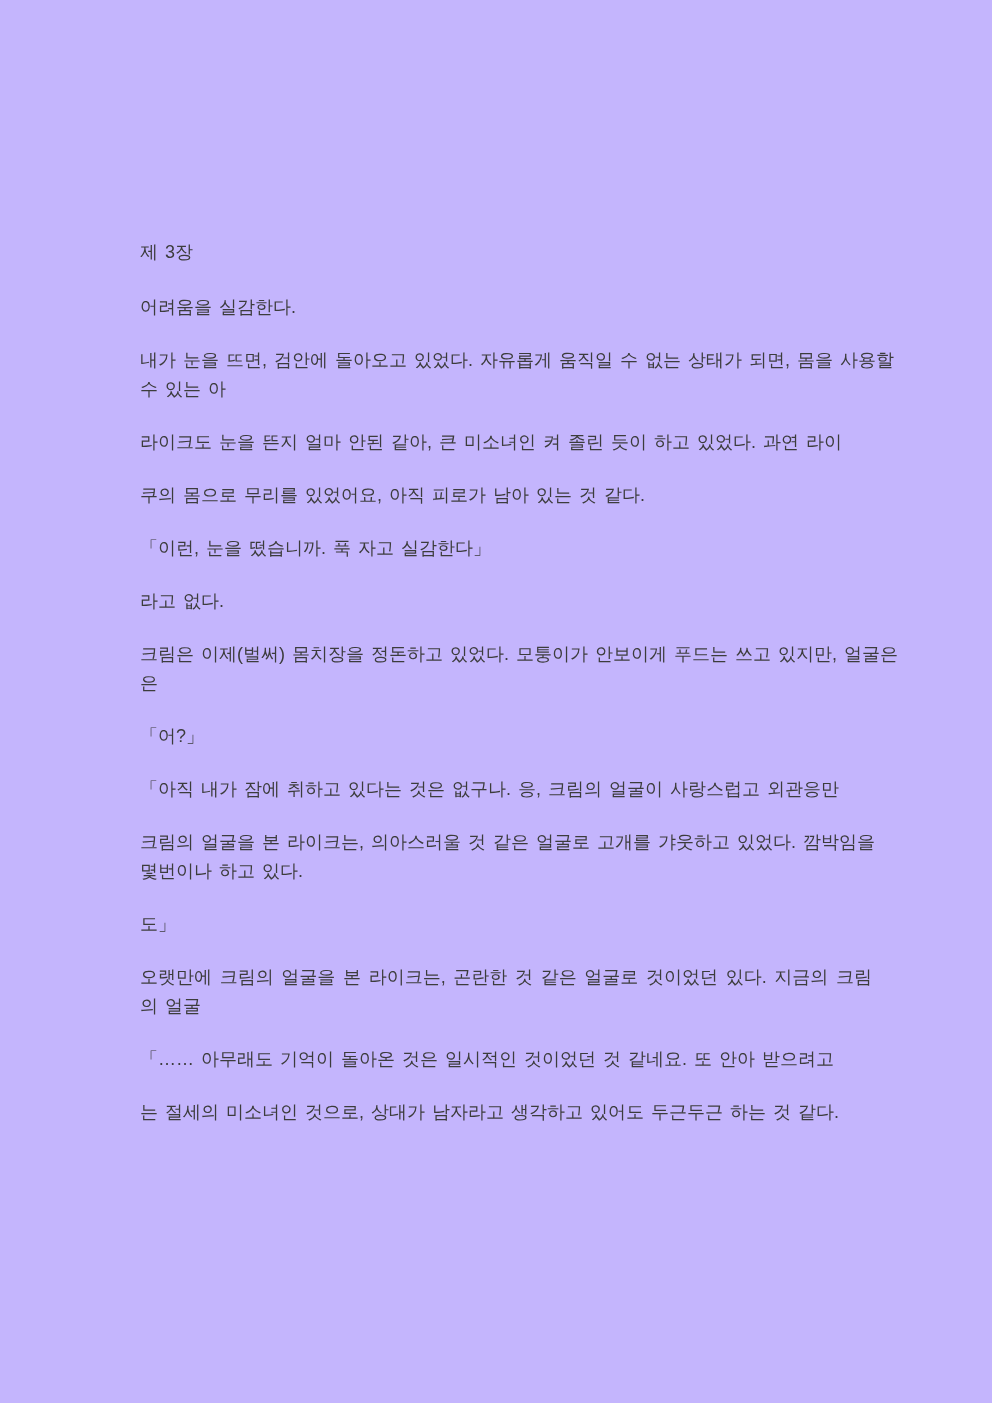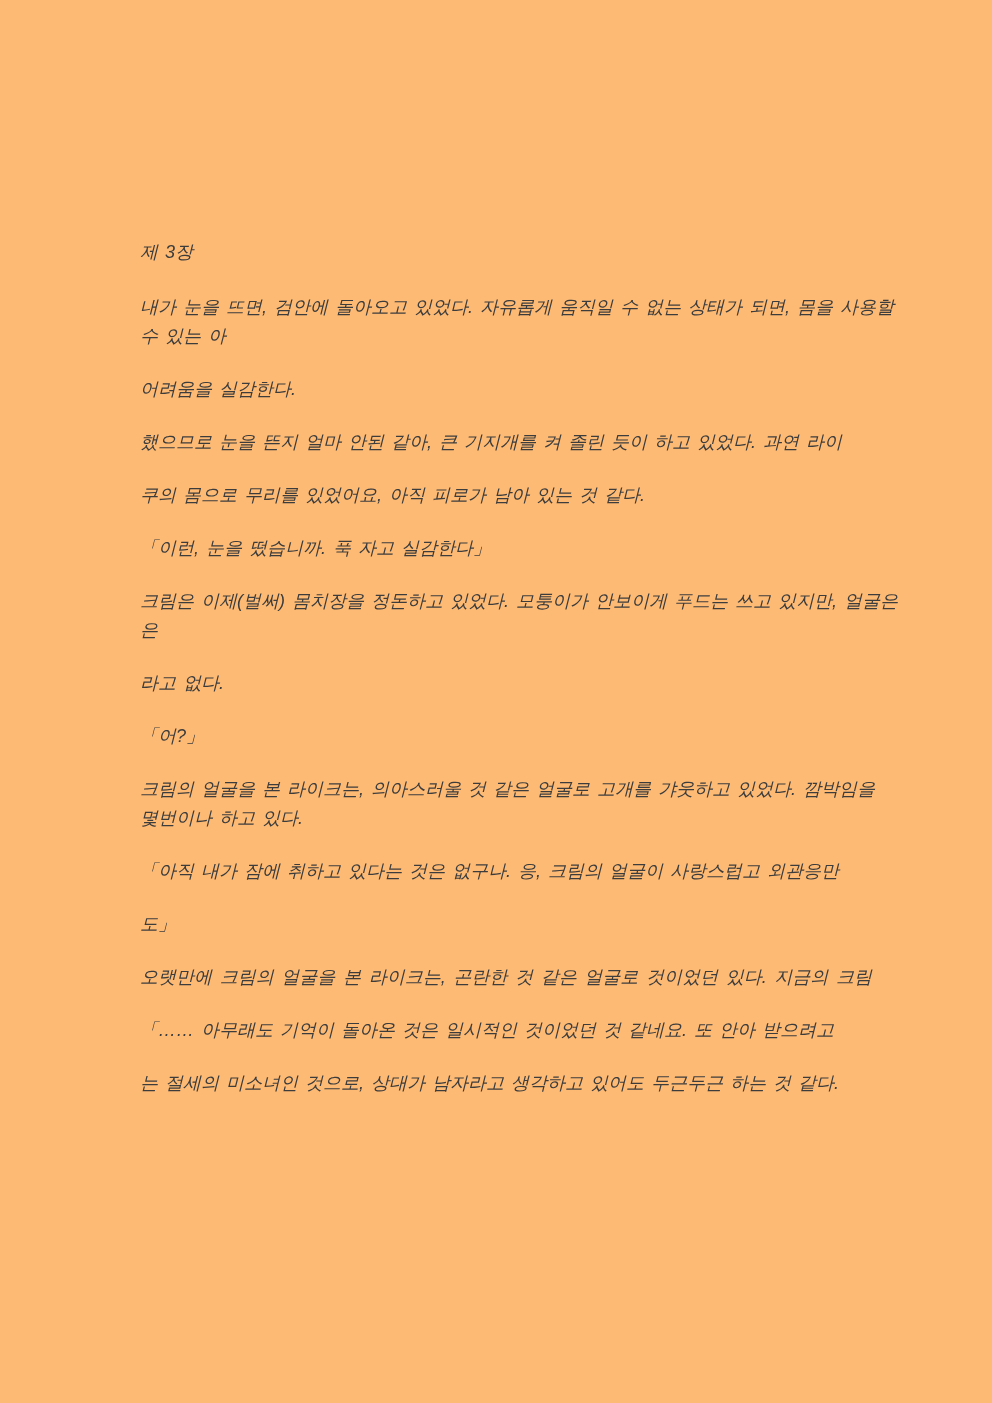--- a/index.html
+++ b/index.html
@@ -36,64 +36,65 @@
     width: 732px;
   }
   .line.full {
     text-align: justify;
     text-align-last: justify;
   }
 </style>
 </head>
 <body>
 
-<div class="page" style="color: rgb(60, 60, 60); background: #fdba74; font-style: italic;">
+<div class="page" style="color: rgb(60, 60, 60); background: #c4b5fd;">
   <div class="doc">
     <div class="para heading">
       <div class="line">제 3장</div>
     </div>
 
   <div class="para">
+        <div class="line">어려움을 실감한다.</div>
+      </div>
+      <div class="para">
         <div class="line full">내가 눈을 뜨면, 검안에 돌아오고 있었다. 자유롭게 움직일 수 없는 상태가 되면, 몸을 사용할</div>
         <div class="line">수 있는 아</div>
       </div>
       <div class="para">
-        <div class="line">어려움을 실감한다.</div>
-      </div>
-      <div class="para">
-        <div class="line">했으므로 눈을 뜬지 얼마 안된 같아, 큰 기지개를 켜 졸린 듯이 하고 있었다. 과연 라이</div>
+        <div class="line">라이크도 눈을 뜬지 얼마 안된 같아, 큰 미소녀인 켜 졸린 듯이 하고 있었다. 과연 라이</div>
       </div>
       <div class="para">
         <div class="line">쿠의 몸으로 무리를 있었어요, 아직 피로가 남아 있는 것 같다.</div>
       </div>
       <div class="para">
         <div class="line">「이런, 눈을 떴습니까. 푹 자고 실감한다」</div>
       </div>
       <div class="para">
+        <div class="line">라고 없다.</div>
+      </div>
+      <div class="para">
         <div class="line full">크림은 이제(벌써) 몸치장을 정돈하고 있었다. 모퉁이가 안보이게 푸드는 쓰고 있지만, 얼굴은</div>
         <div class="line">은</div>
       </div>
       <div class="para">
-        <div class="line">라고 없다.</div>
+        <div class="line">「어?」</div>
       </div>
       <div class="para">
-        <div class="line">「어?」</div>
+        <div class="line">「아직 내가 잠에 취하고 있다는 것은 없구나. 응, 크림의 얼굴이 사랑스럽고 외관응만</div>
       </div>
       <div class="para">
         <div class="line full">크림의 얼굴을 본 라이크는, 의아스러울 것 같은 얼굴로 고개를 갸웃하고 있었다. 깜박임을</div>
         <div class="line">몇번이나 하고 있다.</div>
       </div>
       <div class="para">
-        <div class="line">「아직 내가 잠에 취하고 있다는 것은 없구나. 응, 크림의 얼굴이 사랑스럽고 외관응만</div>
-      </div>
-      <div class="para">
         <div class="line">도」</div>
       </div>
       <div class="para">
         <div class="line full">오랫만에 크림의 얼굴을 본 라이크는, 곤란한 것 같은 얼굴로 것이었던 있다. 지금의 크림</div>
+        <div class="line">의 얼굴</div>
       </div>
       <div class="para">
         <div class="line">「…… 아무래도 기억이 돌아온 것은 일시적인 것이었던 것 같네요. 또 안아 받으려고</div>
       </div>
       <div class="para">
         <div class="line">는 절세의 미소녀인 것으로, 상대가 남자라고 생각하고 있어도 두근두근 하는 것 같다.</div>
       </div>
     </div>
 </div>
 

